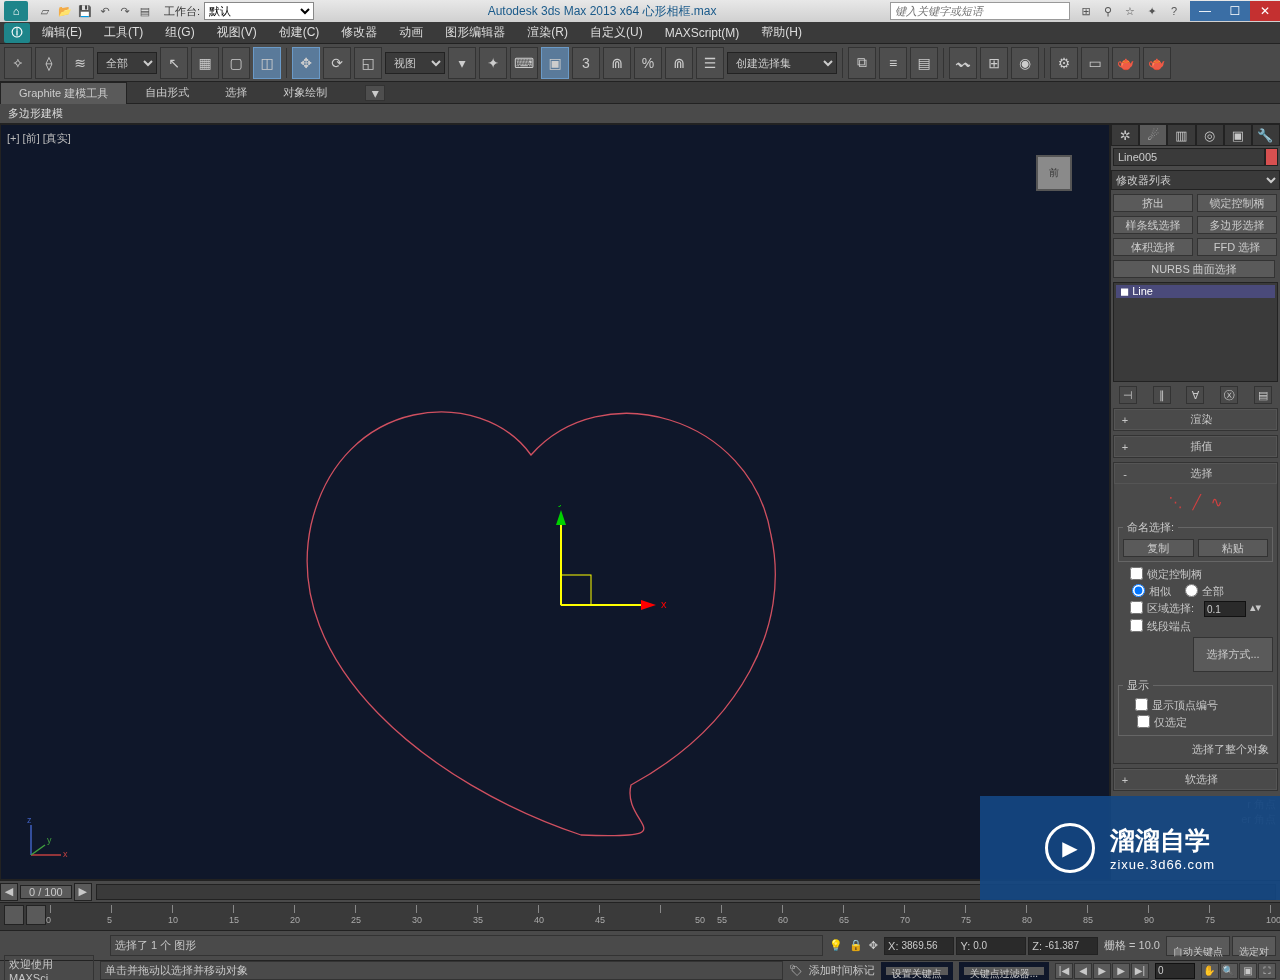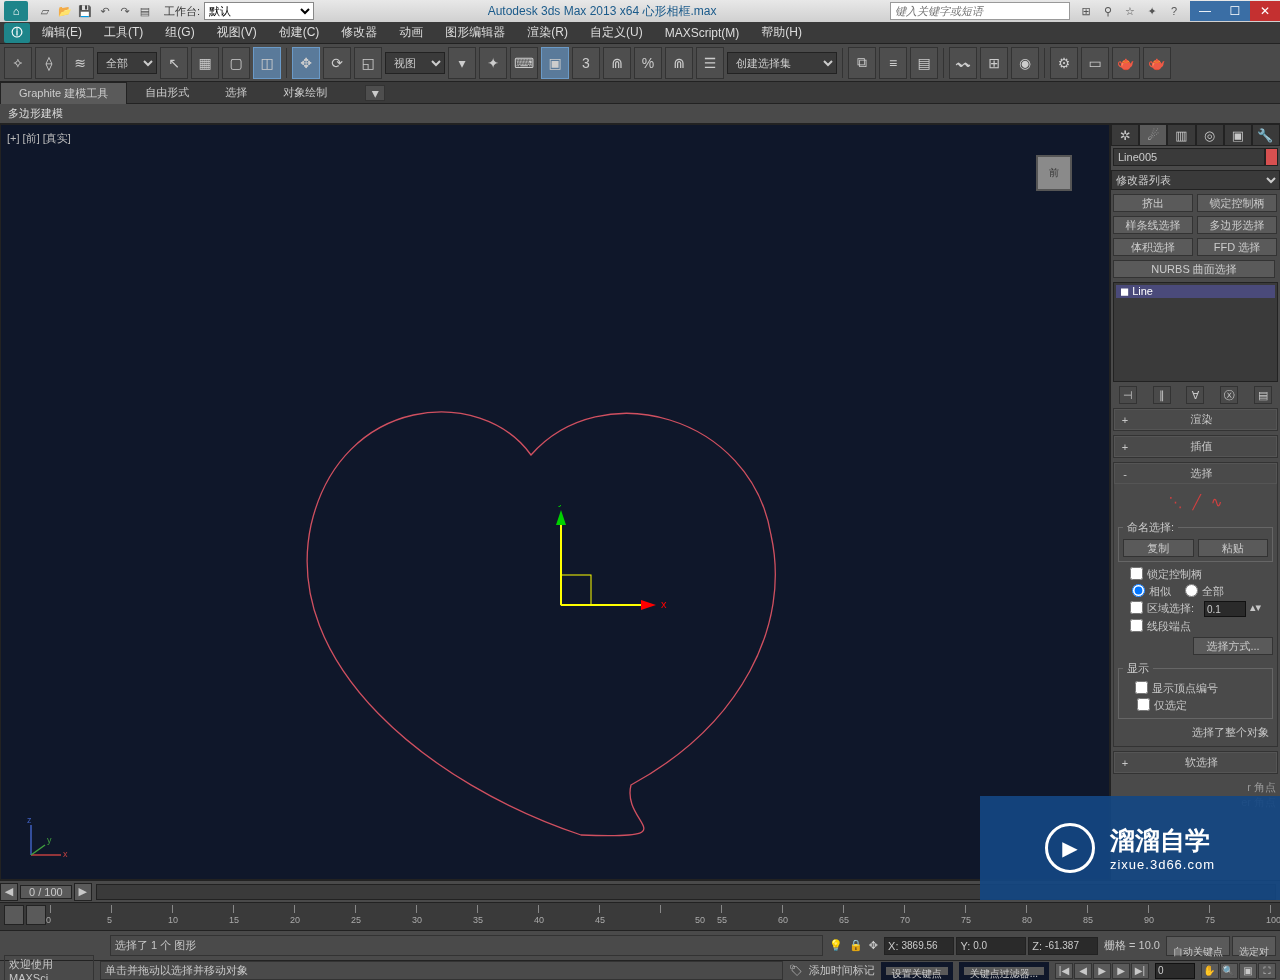--- a/index.html
+++ b/index.html
@@ -340,21 +340,21 @@
         <div class="chkrow">
             <input type="checkbox" style="">
             <span>区域选择:</span>
           <input class="spinner" style="margin-left: auto;" value="0.1">
             <span>▴▾</span>
         </div>
         <div class="chkrow">
             <input type="checkbox" style="">
             <span>线段端点</span>
           </div>
-        <div style="text-align:right;padding:2px 0"><button style="width:80px;height:18px;background:#5a5a5a;border:1px solid #333;color:#ccc;font-size:11px">选择方式...</button></div>
+        <div style="text-align:right;padding:2px 0"><button style="width:80px;height:35px;background:#5a5a5a;border:1px solid #333;color:#ccc;font-size:11px">选择方式...</button></div>
         <fieldset>
           <legend>显示</legend>
           <div class="chkrow">
               <input type="checkbox" style="">
               <span>显示顶点编号</span>
             </div>
           <div class="chkrow" style="padding-left:14px">
               <input type="checkbox" style="">
               <span>仅选定</span>
             </div>

